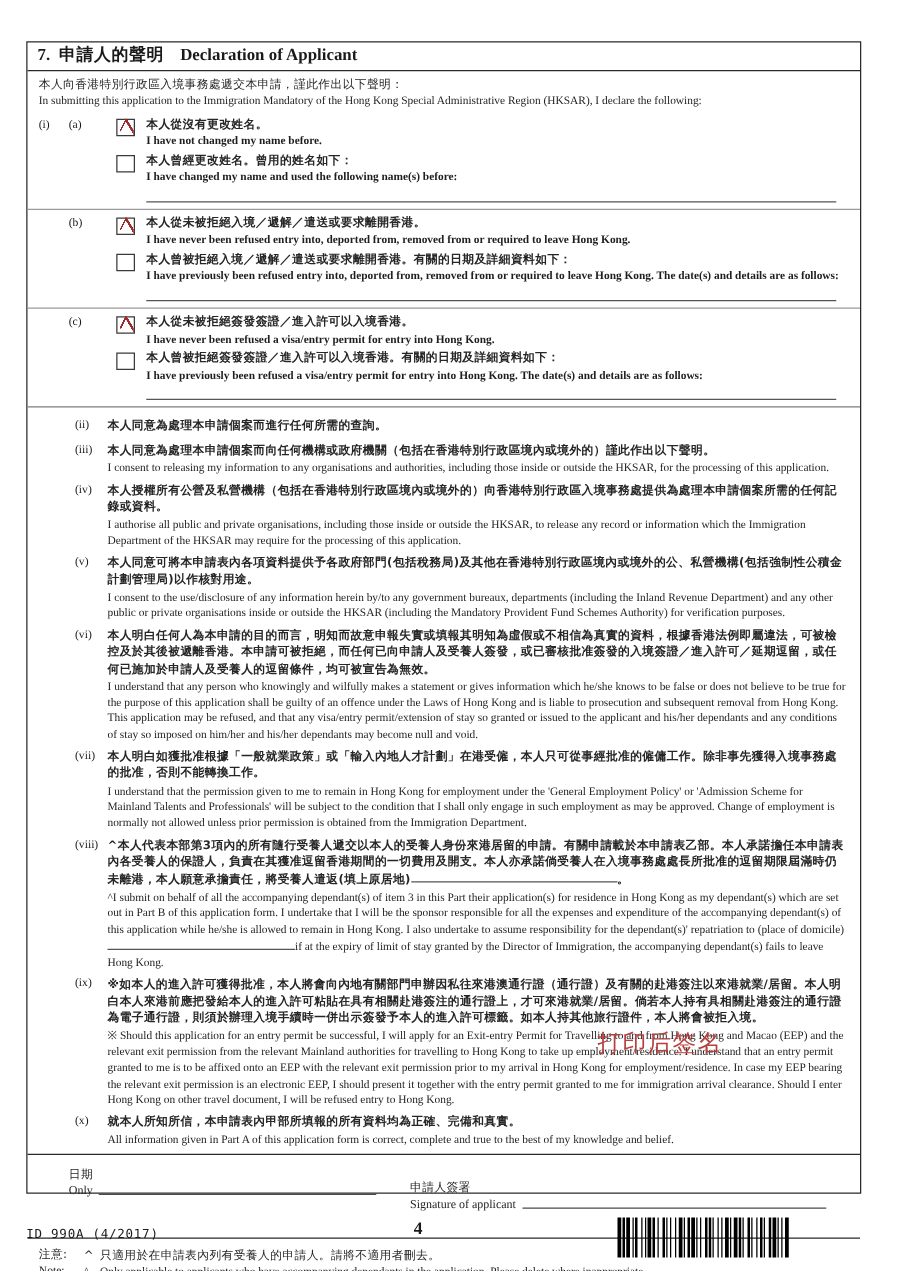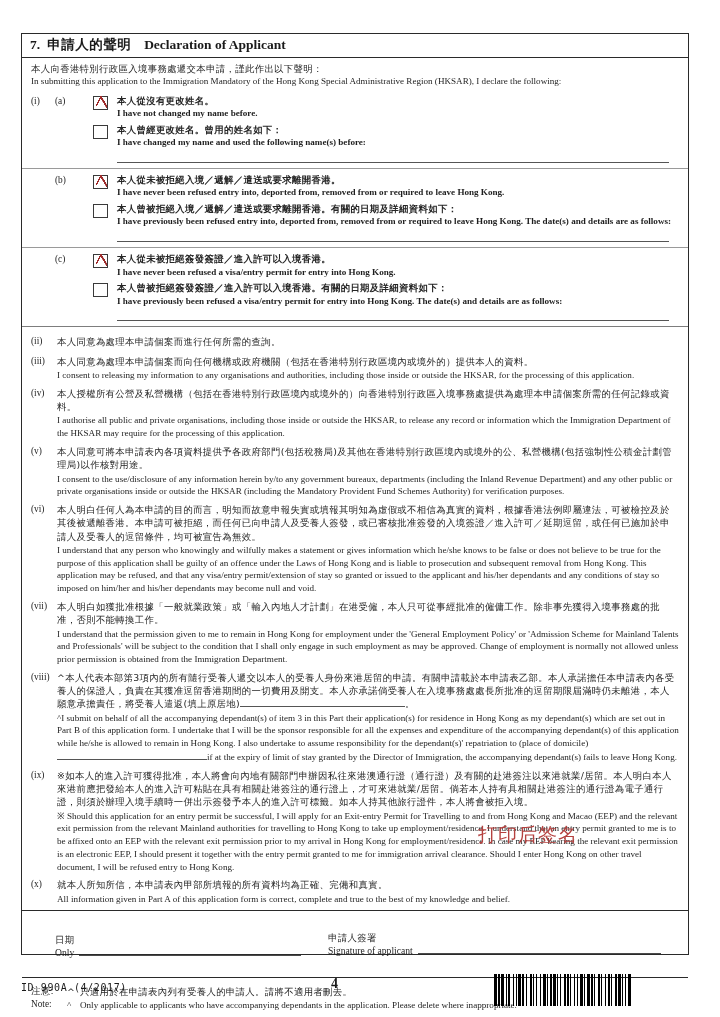--- a/index.html
+++ b/index.html
@@ -145,23 +145,23 @@
     margin-top: 1px;
   }
 
   
   .para {
     display: flex;
     align-items: flex-start;
     padding: 0 9px 0 9px;
     margin-top: 5px;
   }
-  .para .roman-col { width: 26px; flex: 0 0 26px; padding-top: 1px; }
+  .para .roman-col { width: 26px; flex: 0 0 26px; padding-top: 1px; margin-left: 29px; }
   .para .body { flex: 1 1 auto; }
-  .para .cn { margin-bottom: 1px; }
+  .para .cn { margin-bottom: 1px; font-weight: bold; }
 
   .decl-area {
     padding-top: 3px;
     padding-bottom: 5px;
     border-bottom: 1.2px solid #2a2a2a;
   }
 
   .inline-blank {
     display: inline-block;
     border-bottom: 0.9px solid #555;
@@ -355,21 +355,21 @@
       <div class="para">
         <div class="roman-col">(ii)</div>
         <div class="body">
           <div class="cn">本人同意為處理本申請個案而進行任何所需的查詢。</div>
         </div>
       </div>
 
       <div class="para">
         <div class="roman-col">(iii)</div>
         <div class="body">
-          <div class="cn">本人同意為處理本申請個案而向任何機構或政府機關（包括在香港特別行政區境內或境外的）提供本人的資料。</div>
+          <div class="cn">本人同意為處理本申請個案而向任何機構或政府機關（包括在香港特別行政區境內或境外的）謹此作出以下聲明。</div>
           <div class="en">I consent to releasing my information to any organisations and authorities, including those inside or outside the HKSAR, for the processing of this application.</div>
         </div>
       </div>
 
       <div class="para">
         <div class="roman-col">(iv)</div>
         <div class="body">
           <div class="cn">本人授權所有公營及私營機構（包括在香港特別行政區境內或境外的）向香港特別行政區入境事務處提供為處理本申請個案所需的任何記錄或資料。</div>
           <div class="en">I authorise all public and private organisations, including those inside or outside the HKSAR, to release any record or information which the Immigration Department of the HKSAR may require for the processing of this application.</div>
         </div>
@@ -420,21 +420,21 @@
         <div class="body">
           <div class="cn">就本人所知所信，本申請表內甲部所填報的所有資料均為正確、完備和真實。</div>
           <div class="en">All information given in Part A of this application form is correct, complete and true to the best of my knowledge and belief.</div>
         </div>
       </div>
 
     </div>
 
     <div class="sig-area">
 
-      <div class="sig-field" style="left:33px; top:23px; width:275px;align-items:flex-end;">
+      <div class="sig-field" style="left:33px; top:10px; width:275px;align-items:flex-end;">
         <div class="sig-labels">
           <div class="cn">日期</div>
           <div class="en">Only</div>
         </div>
         <div class="sig-rule" style="width:222px"></div>
       </div>
 
       <div class="sig-field" style="left:306px; top:21px; width:345px;">
         <div class="sig-labels">
           <div class="cn">申請人簽署</div>

